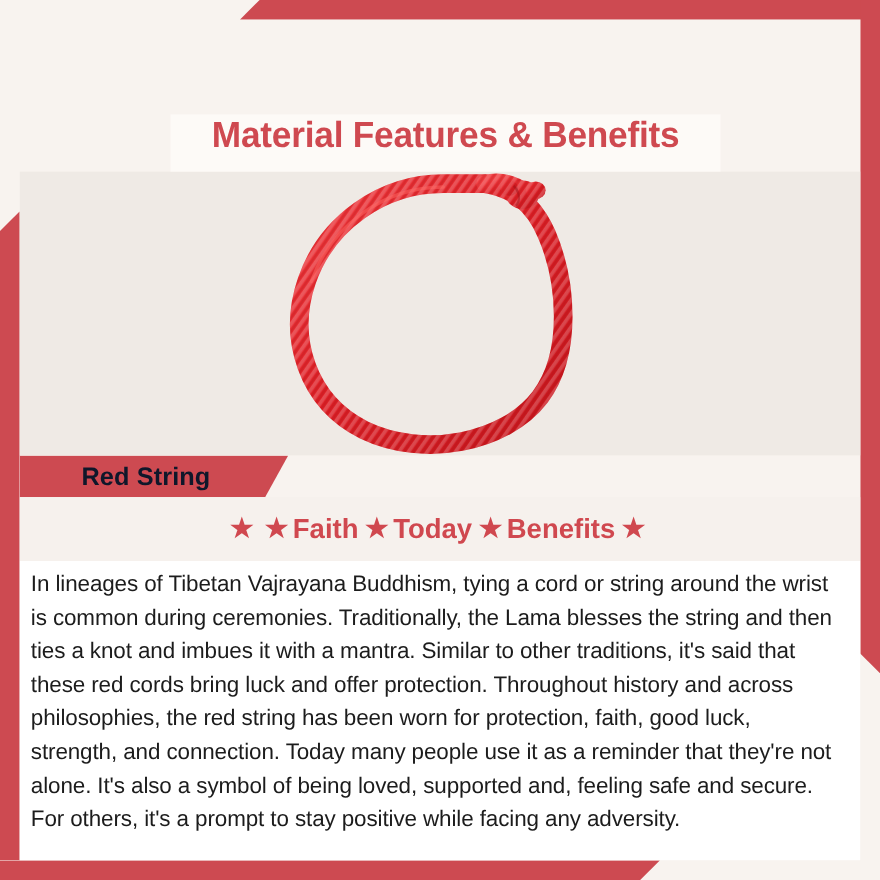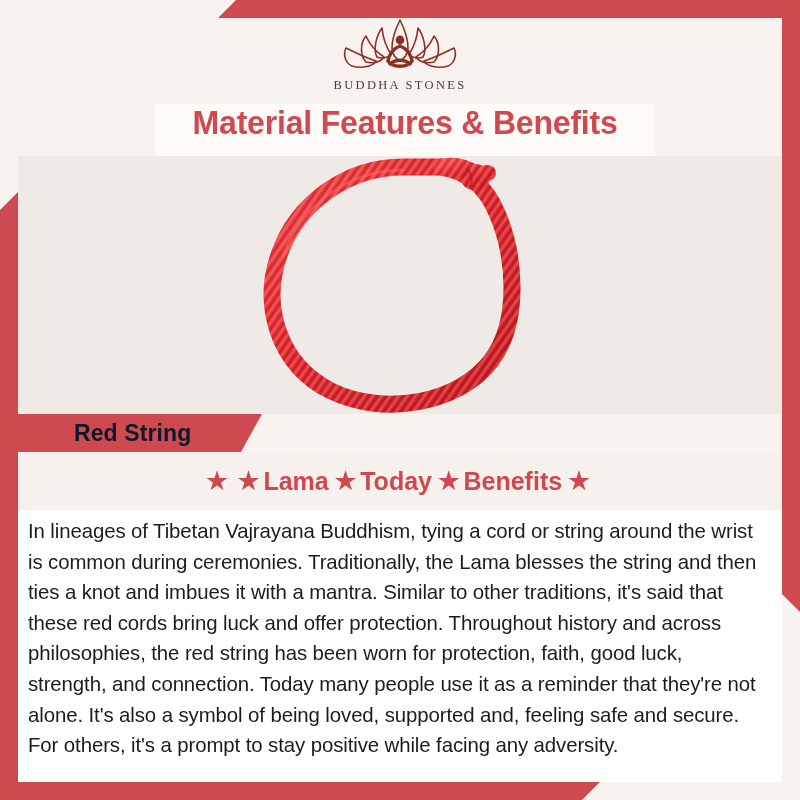--- a/index.html
+++ b/index.html
@@ -202,53 +202,20 @@
 </head>
 <body>
 
 <div id="poster">
 
   <div class="band band-top"></div>
   <div class="band band-right"></div>
   <div class="band band-left"></div>
   <div class="band band-bottom"></div>
 
-  <div class="header">
-    <svg class="logo-mark" viewBox="0 0 148 62">
-      <g fill="none" stroke="#8d2f26" stroke-width="1.6" stroke-linecap="round" stroke-linejoin="round">
-
-        <path d="M74 6 C69 16, 66 26, 66 34 C66 40, 70 45, 74 47 C78 45, 82 40, 82 34 C82 26, 79 16, 74 6 Z"></path>
-
-        <path d="M56 14 C57 24, 60 33, 65 40 C62 44, 56 45, 51 43 C47 36, 50 22, 56 14 Z"></path>
-
-        <path d="M92 14 C91 24, 88 33, 83 40 C86 44, 92 45, 97 43 C101 36, 98 22, 92 14 Z"></path>
-
-        <path d="M40 22 C44 31, 50 38, 58 43 C55 48, 47 50, 40 48 C34 42, 34 29, 40 22 Z"></path>
-
-        <path d="M108 22 C104 31, 98 38, 90 43 C93 48, 101 50, 108 48 C114 42, 114 29, 108 22 Z"></path>
-
-        <path d="M20 34 C28 38, 40 44, 50 47 C48 52, 36 55, 26 52 C19 49, 17 40, 20 34 Z"></path>
-
-        <path d="M128 34 C120 38, 108 44, 98 47 C100 52, 112 55, 122 52 C129 49, 131 40, 128 34 Z"></path>
-      </g>
-      <g fill="#8d2f26">
-
-        <circle cx="74" cy="26" r="4.4"></circle>
-      </g>
-      <g fill="none" stroke="#8d2f26" stroke-width="3.4" stroke-linecap="round" stroke-linejoin="round">
-
-        <path d="M74 32 C68 34, 63 40, 62 47"></path>
-        <path d="M74 32 C80 34, 85 40, 86 47"></path>
-
-        <path d="M62 47 C66 54, 82 54, 86 47"></path>
-        <path d="M64 50 C70 45, 78 45, 84 50"></path>
-      </g>
-    </svg>
-    <div class="brand-name">BUDDHA STONES</div>
-  </div>
 
   <div class="title-banner">
     <div class="title-text">Material Features &amp; Benefits</div>
   </div>
 
   <div class="photo-area">
     <svg class="bracelet-svg" viewBox="0 0 330 268">
       <defs>
         <linearGradient id="cordGrad" x1="0" y1="0" x2="1" y2="1">
           <stop offset="0%" stop-color="#ef3b3f"></stop>
@@ -299,21 +266,21 @@
   <div class="ribbon">
     <span class="ribbon-text">Red String</span>
   </div>
 
   <div class="benefits">
     <span class="benefit">
       <span class="star">★</span>
     </span>
     <span class="benefit">
       <span class="star">★</span>
-      <span>Lama</span>
+      <span>Faith</span>
     </span>
     <span class="benefit">
       <span class="star">★</span>
       <span>Today</span>
     </span>
     <span class="benefit">
       <span class="star">★</span>
       <span>Benefits</span>
     </span>
     <span class="benefit">

